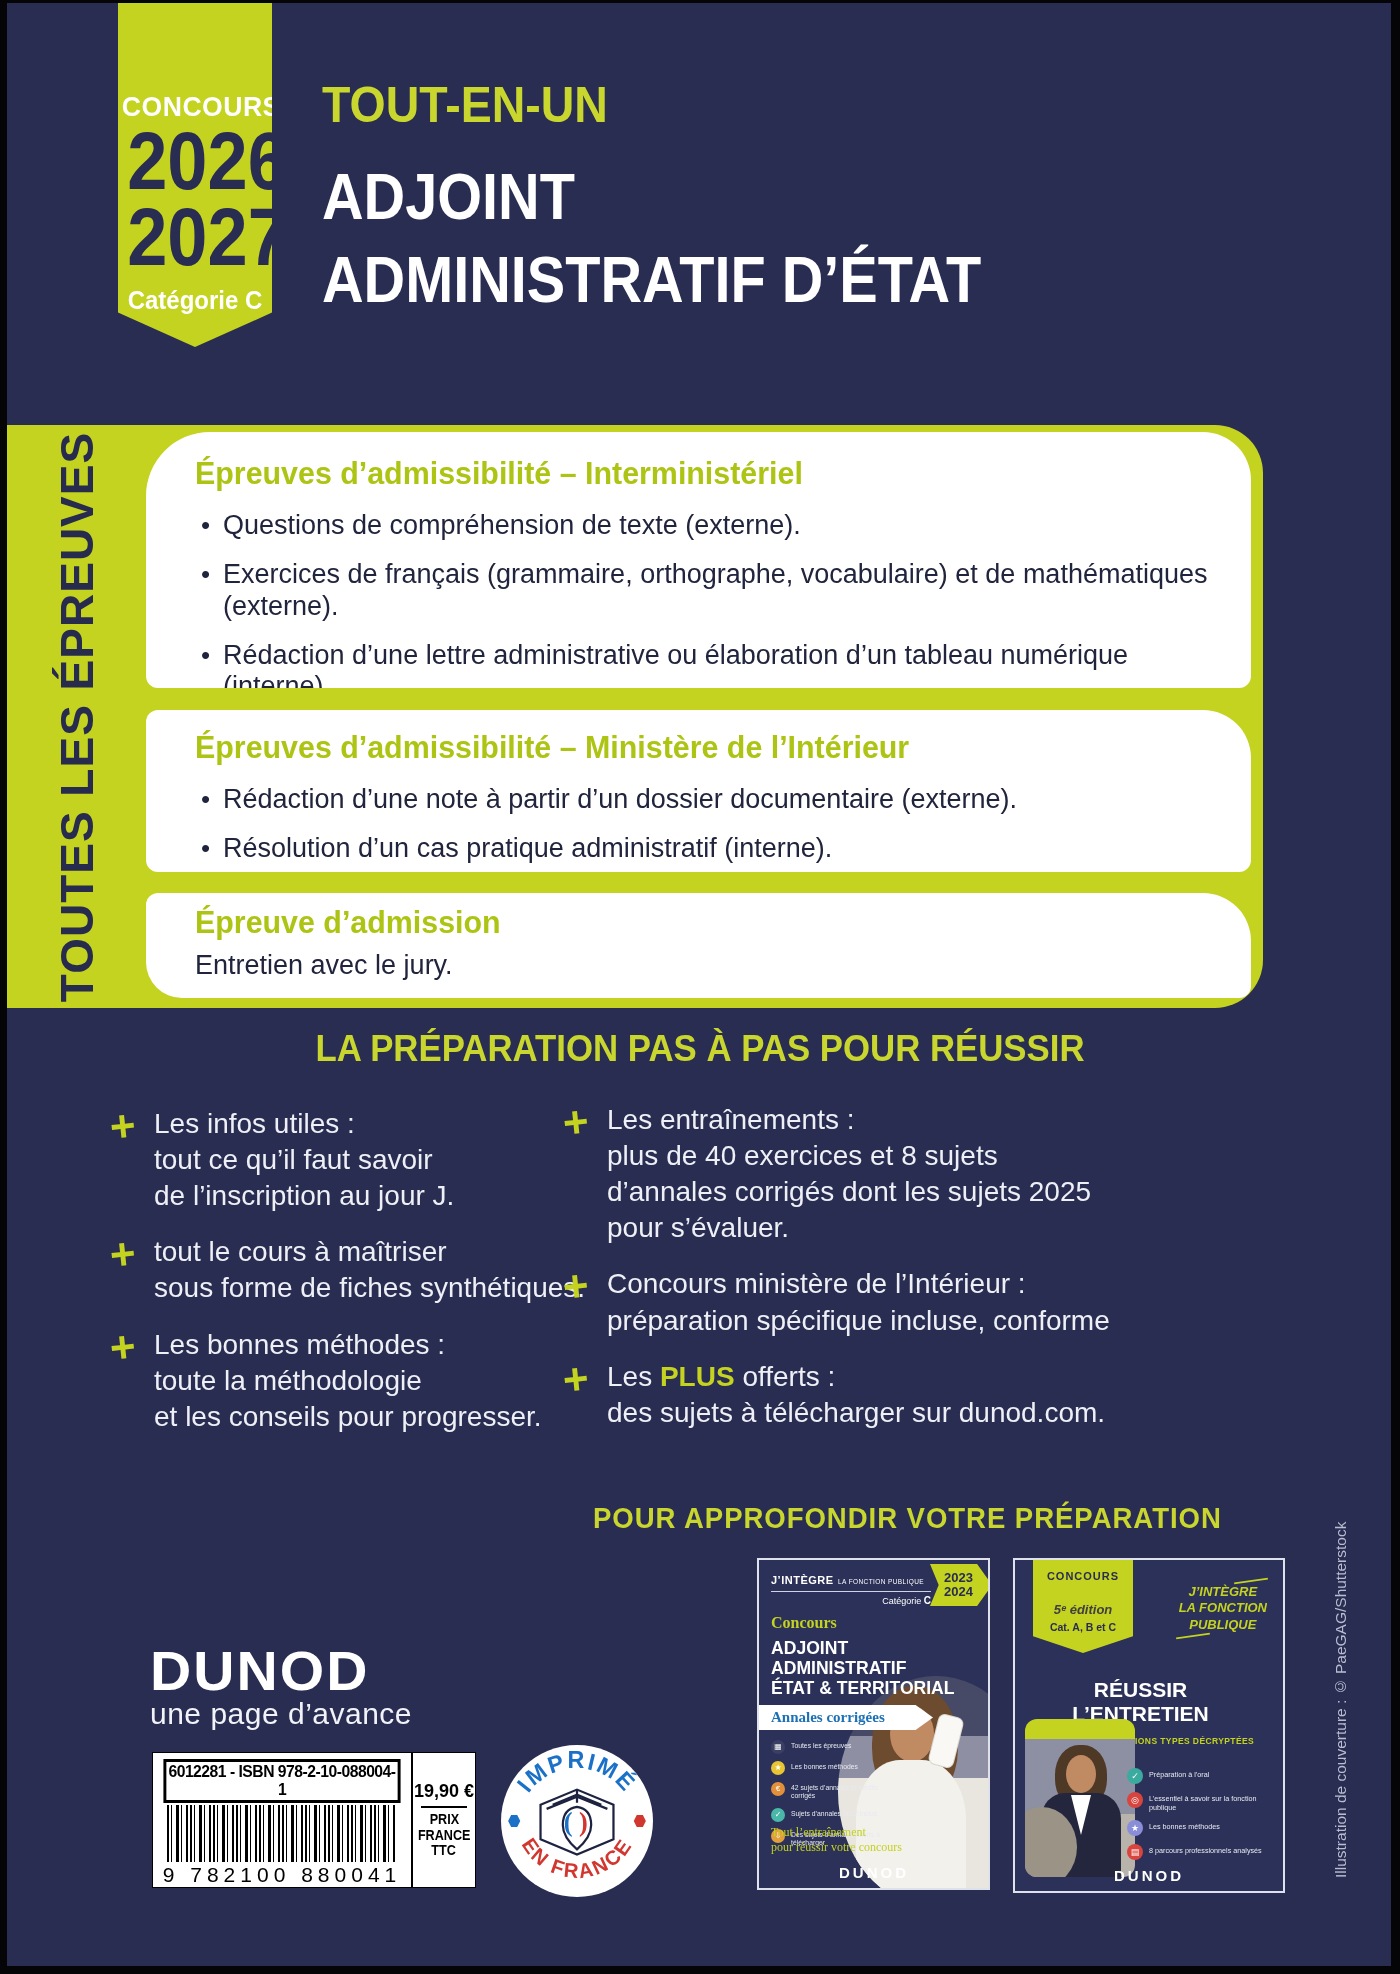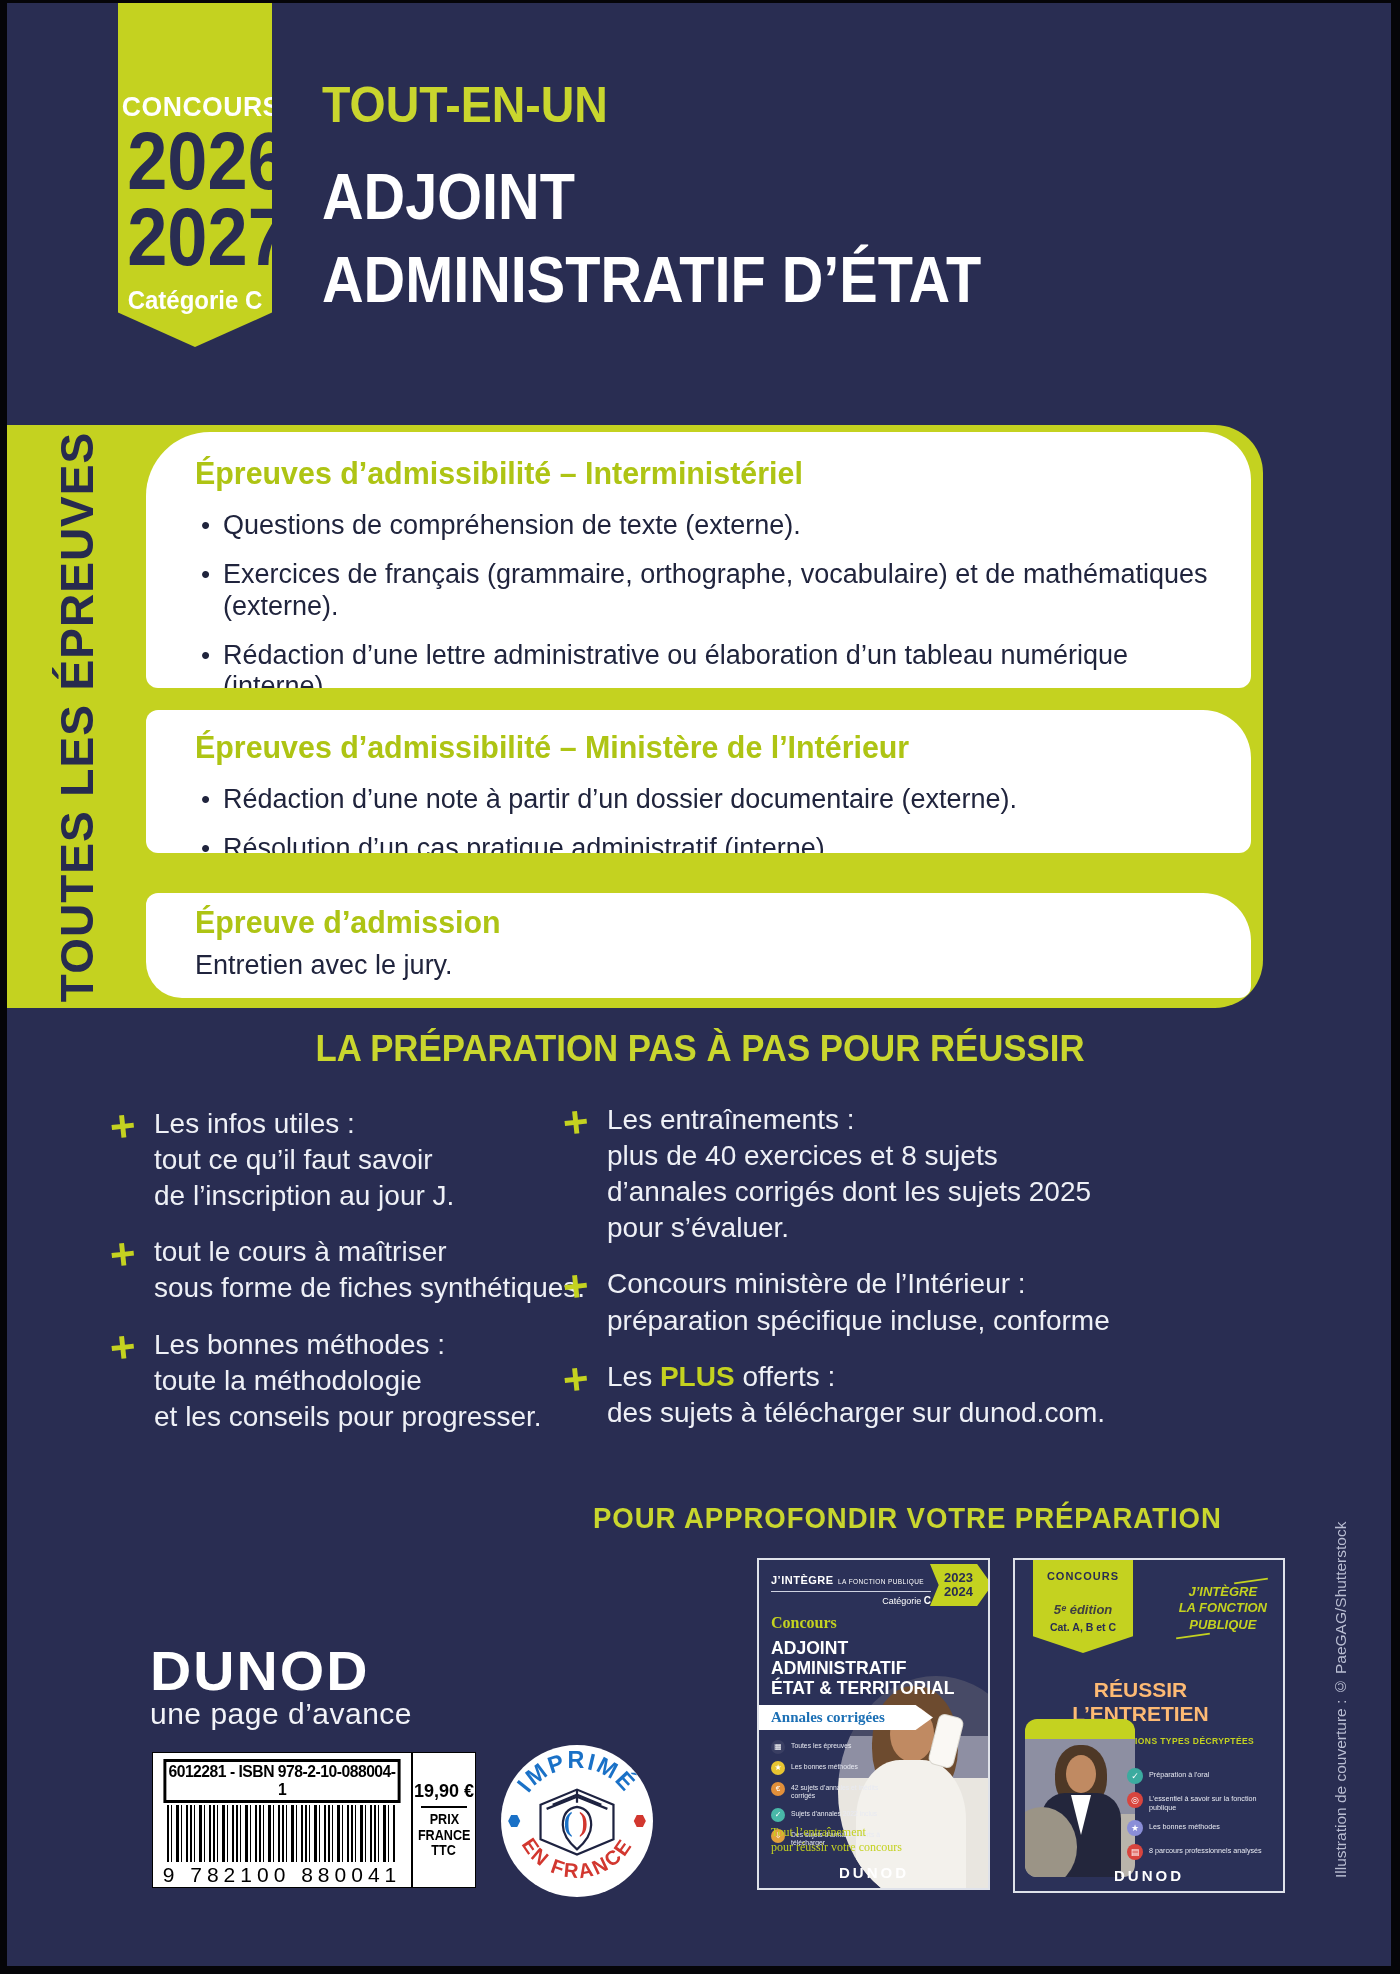--- a/index.html
+++ b/index.html
@@ -29,21 +29,21 @@
   
   .limeblock{position:absolute;left:7px;top:425px;width:1256px;height:583px;background:#c4d220;
              border-radius:0 48px 48px 0;}
   .side-label{position:absolute;left:7px;top:425px;width:140px;height:583px;display:flex;
               align-items:center;justify-content:center;}
   .side-label span{transform:rotate(-90deg);white-space:nowrap;color:#272b4e;font-weight:bold;
                    font-size:46px;letter-spacing:1px;}
   .panel{position:absolute;left:146px;width:1105px;background:#fff;box-sizing:border-box;
          padding:24px 36px 0 49px;overflow:hidden;}
   .panel-1{top:432px;height:256px;border-radius:64px 48px 12px 12px;}
-  .panel-2{top:710px;height:143px;border-radius:12px 48px 12px 12px;padding-top:20px;}
+  .panel-2{top:710px;height:162px;border-radius:12px 48px 12px 12px;padding-top:20px;}
   .panel-3{top:893px;height:105px;border-radius:12px 48px 12px 36px;padding-top:12px;}
   .ph{color:#aec414;font-weight:bold;font-size:31px;margin-bottom:18px;transform:scaleX(.98);transform-origin:left;}
   .panel-3 .ph{margin-bottom:8px;}
   .pb{position:relative;margin-left:28px;color:#20243d;font-size:27px;line-height:1.18;margin-bottom:17px;}
   .pb::before{content:"•";position:absolute;left:-22px;top:0;font-size:26px;color:#20243d;}
   .plead{color:#20243d;font-size:27px;line-height:1.2;}
 
   
   .prep-h{position:absolute;left:100px;top:1028px;width:1200px;text-align:center;color:#c9d62e;
           font-weight:bold;font-size:37px;transform:scaleX(.94);}
@@ -105,21 +105,21 @@
   .b2badge{position:absolute;left:18px;top:0;width:100px;background:#c4d220;text-align:center;
            clip-path:polygon(0 0,100% 0,100% 82%,50% 100%,0 82%);padding:10px 4px 20px;box-sizing:border-box;}
   .b2badge .l1{color:#292d52;font-weight:bold;font-size:11px;letter-spacing:1px;}
   .b2badge .l2{color:#404040;font-weight:bold;font-size:13px;margin-top:20px;font-style:italic;}
   .b2badge .l3{color:#292d52;font-weight:bold;font-size:10.5px;margin-top:4px;}
   .b2brand{position:absolute;right:16px;top:18px;text-align:center;color:#c4d220;font-style:italic;
            font-weight:bold;font-size:13px;line-height:1.25;}
   .b2brand::before,.b2brand::after{content:"";display:block;height:2px;background:#c4d220;margin:2px auto;}
   .b2brand::before{width:34px;transform:translateX(28px) rotate(-8deg);}
   .b2brand::after{width:34px;transform:translateX(-30px) rotate(-8deg);}
-  .b2title{position:absolute;left:0;right:17px;top:118px;text-align:center;color:#fdba74;font-weight:bold;
+  .b2title{position:absolute;left:0;right:17px;top:118px;text-align:center;color:#ffffff;font-weight:bold;
            font-size:21px;line-height:1.15;}
   .b2sub{position:absolute;left:0;right:0;top:176px;text-align:center;color:#c4d220;font-weight:bold;
          font-size:8.5px;letter-spacing:.4px;}
   .b2photo{position:absolute;left:10px;bottom:14px;width:110px;height:158px;border-radius:12px;overflow:hidden;
            background:linear-gradient(180deg,#c4d220 0 20px,#8d8fa2 20px 60%,#b9b4ab 60%);}
   .b2hair{position:absolute;left:30px;top:26px;width:52px;height:64px;border-radius:46%;background:#4e3826;}
   .b2face{position:absolute;left:41px;top:36px;width:30px;height:38px;border-radius:50%;background:#c08a62;}
   .b2suit{position:absolute;left:16px;top:74px;width:80px;height:86px;border-radius:30% 30% 0 0;background:#23263c;}
   .b2shirtv{position:absolute;left:46px;top:76px;width:20px;height:40px;background:#fff;
             clip-path:polygon(0 0,100% 0,50% 100%);}

